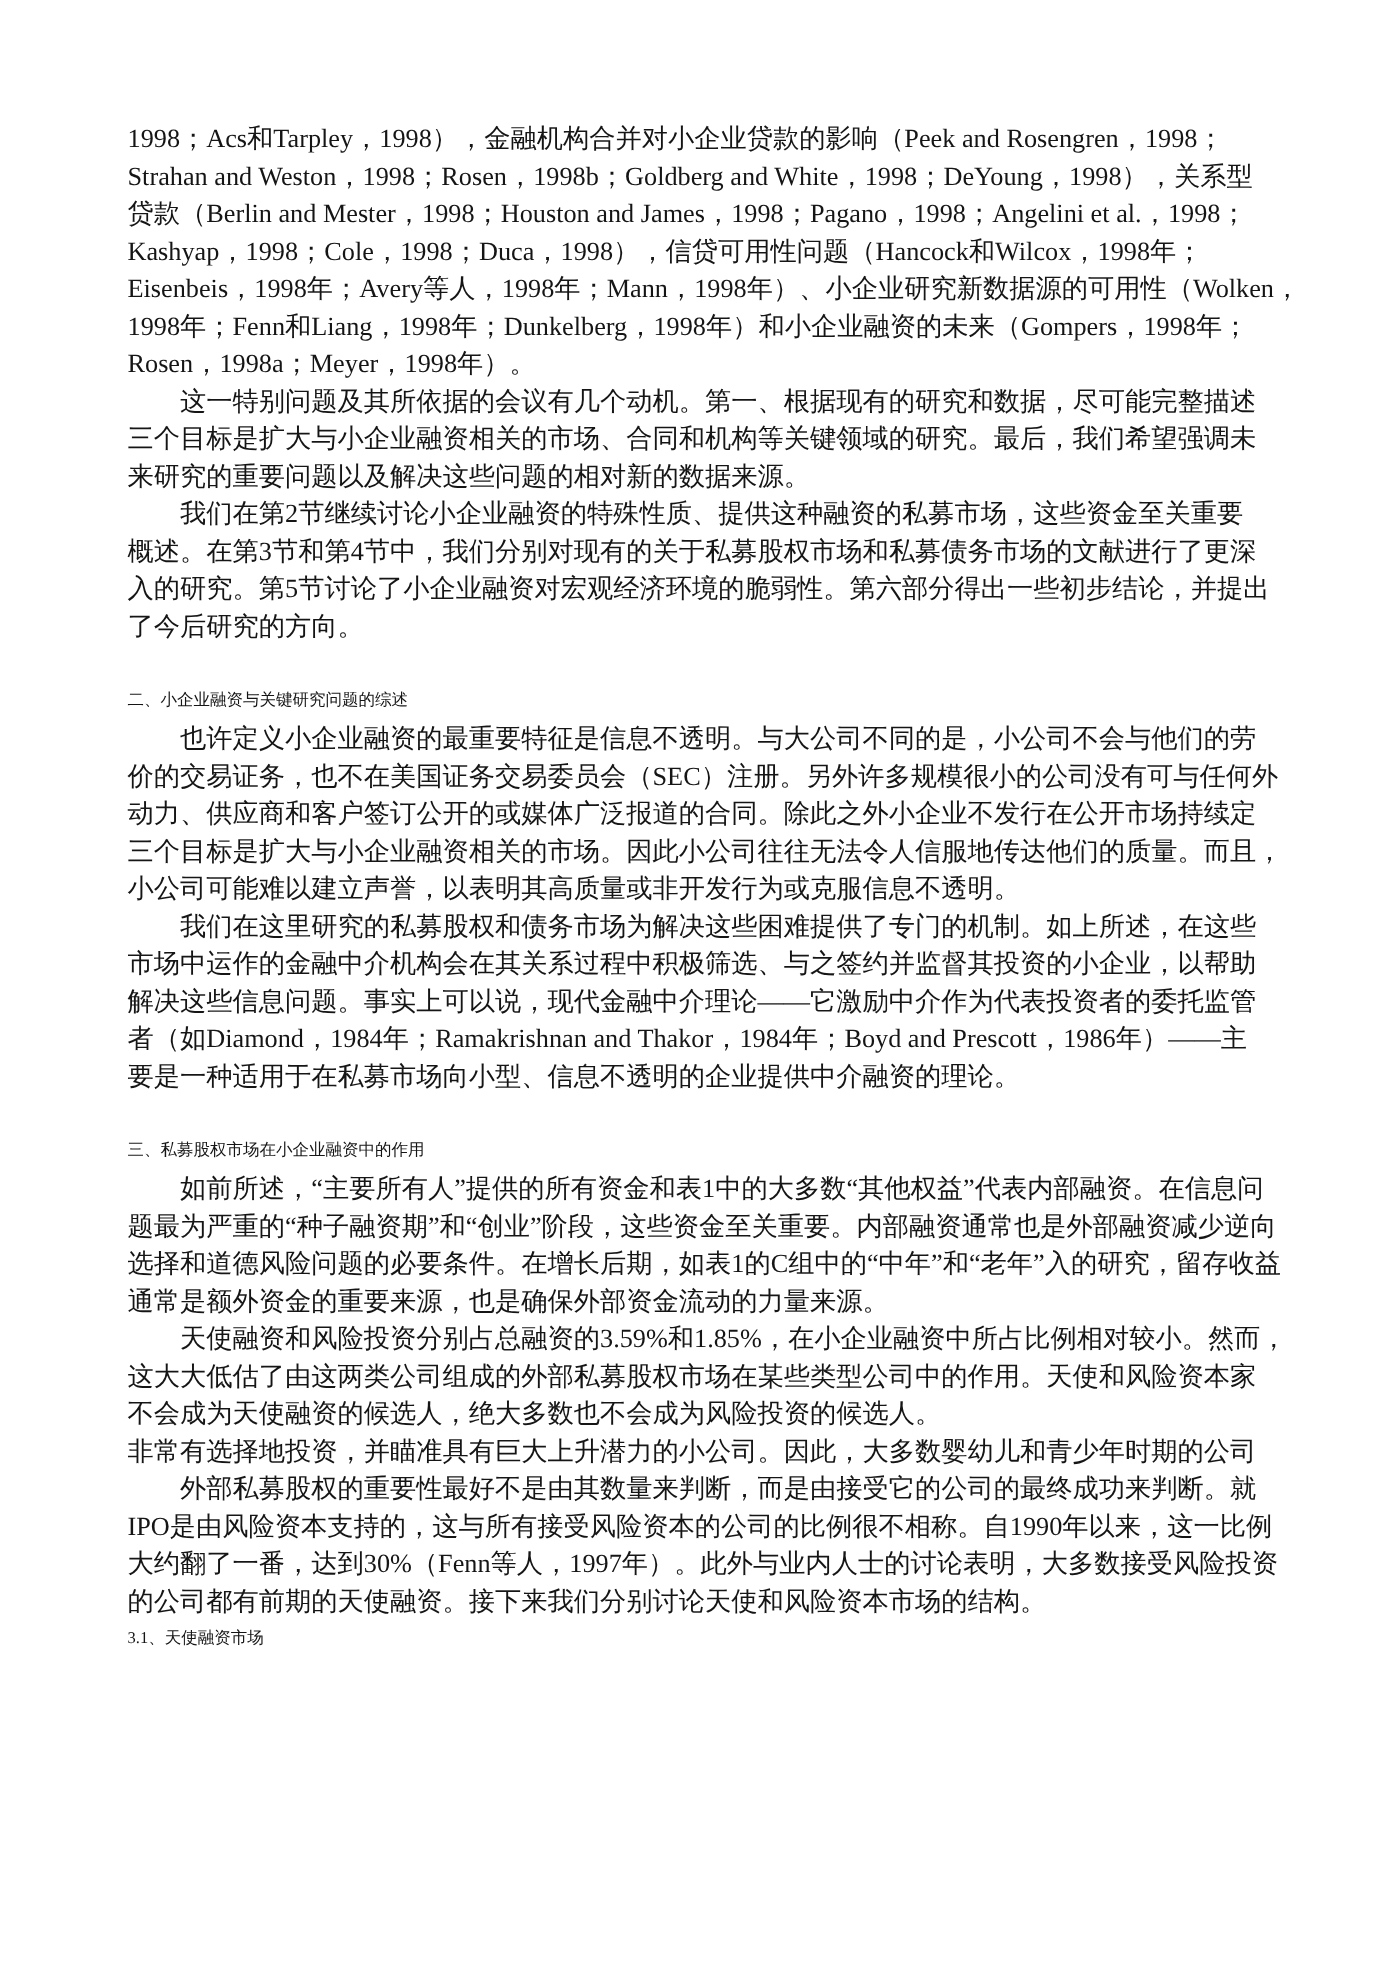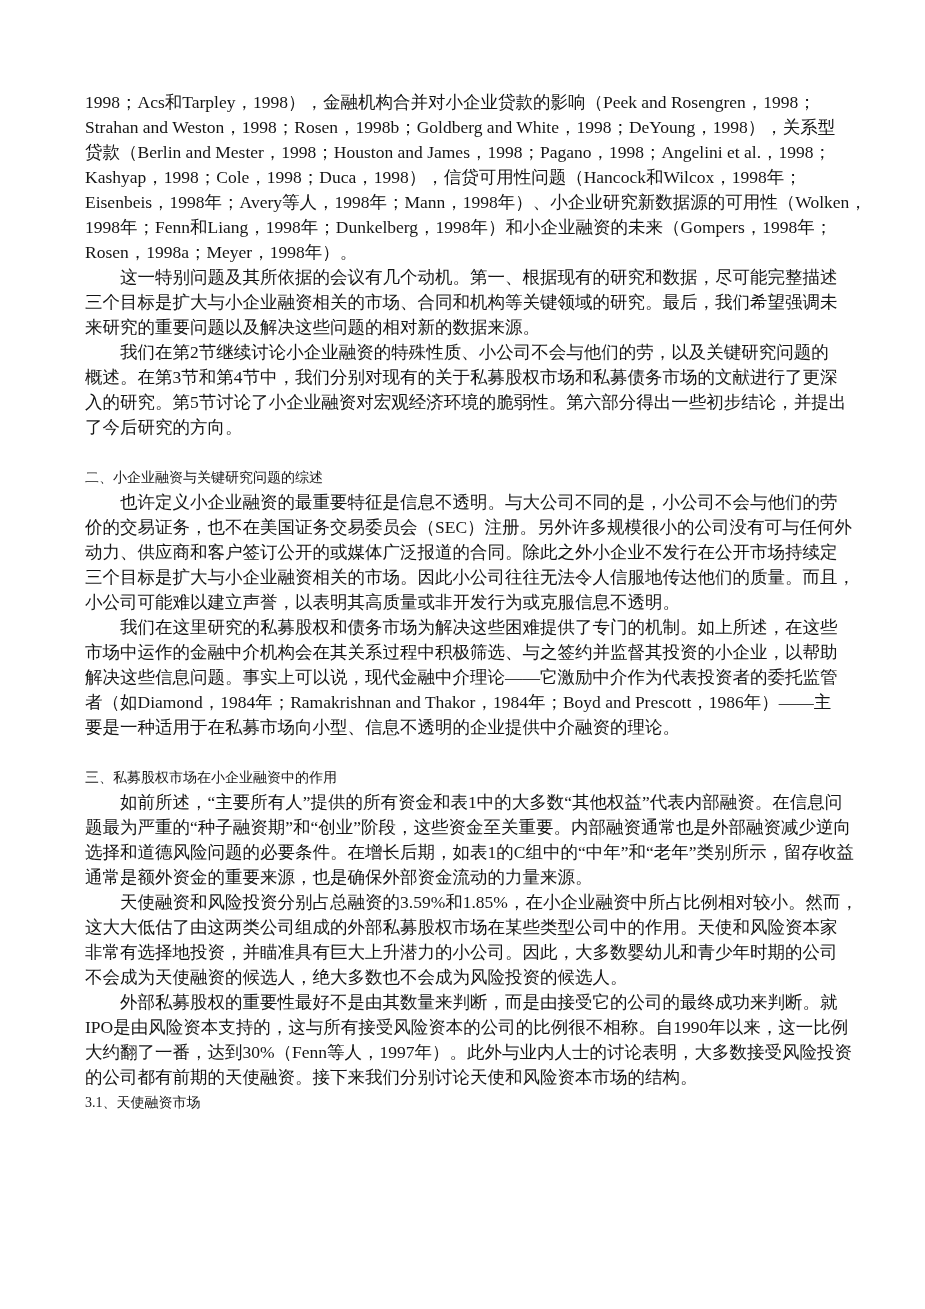--- a/index.html
+++ b/index.html
@@ -10,36 +10,36 @@
   body {
     width: 925px;
     height: 1309px;
     position: relative;
     font-family: "Liberation Serif", "DejaVu Serif", serif;
     color: #151515;
   }
   .page {
     position: absolute;
     left: 85px;
-    top: 90px;
+    top: 80px;
     width: 772px;
     font-family: Liberation Serif, serif;
   }
   .ln {
     font-size: 17.5px;
     line-height: 25px;
     height: 25px;
     white-space: nowrap;
     text-align: left;
   }
   
   .ind { padding-left: 35px; }
   
   .gap { margin-top: 25px; }
-  .heading { font-size: 14px; }
+  .heading { font-size: 11px; }
 </style>
 </head>
 <body>
 
 <div class="page">
 
   <div>
     <div class="ln">1998；Acs和Tarpley，1998），金融机构合并对小企业贷款的影响（Peek and Rosengren，1998；</div>
     <div class="ln">Strahan and Weston，1998；Rosen，1998b；Goldberg and White，1998；DeYoung，1998），关系型</div>
     <div class="ln">贷款（Berlin and Mester，1998；Houston and James，1998；Pagano，1998；Angelini et al.，1998；</div>
@@ -49,21 +49,21 @@
     <div class="ln">Rosen，1998a；Meyer，1998年）。</div>
   </div>
 
   <div>
     <div class="ln ind">这一特别问题及其所依据的会议有几个动机。第一、根据现有的研究和数据，尽可能完整描述</div>
     <div class="ln">三个目标是扩大与小企业融资相关的市场、合同和机构等关键领域的研究。最后，我们希望强调未</div>
     <div class="ln">来研究的重要问题以及解决这些问题的相对新的数据来源。</div>
   </div>
 
   <div>
-    <div class="ln ind">我们在第2节继续讨论小企业融资的特殊性质、小公司不会与他们的劳，以及关键研究问题的</div>
+    <div class="ln ind">我们在第2节继续讨论小企业融资的特殊性质、提供这种融资的私募市场，这些资金至关重要</div>
     <div class="ln">概述。在第3节和第4节中，我们分别对现有的关于私募股权市场和私募债务市场的文献进行了更深</div>
     <div class="ln">入的研究。第5节讨论了小企业融资对宏观经济环境的脆弱性。第六部分得出一些初步结论，并提出</div>
     <div class="ln">了今后研究的方向。</div>
   </div>
 
   <div class="ln heading gap">二、小企业融资与关键研究问题的综述</div>
 
   <div>
     <div class="ln ind">也许定义小企业融资的最重要特征是信息不透明。与大公司不同的是，小公司不会与他们的劳</div>
     <div class="ln">价的交易证务，也不在美国证务交易委员会（SEC）注册。另外许多规模很小的公司没有可与任何外</div>
@@ -78,29 +78,29 @@
     <div class="ln">解决这些信息问题。事实上可以说，现代金融中介理论——它激励中介作为代表投资者的委托监管</div>
     <div class="ln">者（如Diamond，1984年；Ramakrishnan and Thakor，1984年；Boyd and Prescott，1986年）——主</div>
     <div class="ln">要是一种适用于在私募市场向小型、信息不透明的企业提供中介融资的理论。</div>
   </div>
 
   <div class="ln heading gap">三、私募股权市场在小企业融资中的作用</div>
 
   <div>
     <div class="ln ind">如前所述，“主要所有人”提供的所有资金和表1中的大多数“其他权益”代表内部融资。在信息问</div>
     <div class="ln">题最为严重的“种子融资期”和“创业”阶段，这些资金至关重要。内部融资通常也是外部融资减少逆向</div>
-    <div class="ln">选择和道德风险问题的必要条件。在增长后期，如表1的C组中的“中年”和“老年”类别所示，留存收益</div>
+    <div class="ln">选择和道德风险问题的必要条件。在增长后期，如表1的C组中的“中年”和“老年”入的研究，留存收益</div>
     <div class="ln">通常是额外资金的重要来源，也是确保外部资金流动的力量来源。</div>
   </div>
 
   <div>
     <div class="ln ind">天使融资和风险投资分别占总融资的3.59%和1.85%，在小企业融资中所占比例相对较小。然而，</div>
     <div class="ln">这大大低估了由这两类公司组成的外部私募股权市场在某些类型公司中的作用。天使和风险资本家</div>
+    <div class="ln">不会成为天使融资的候选人，绝大多数也不会成为风险投资的候选人。</div>
     <div class="ln">非常有选择地投资，并瞄准具有巨大上升潜力的小公司。因此，大多数婴幼儿和青少年时期的公司</div>
-    <div class="ln">不会成为天使融资的候选人，绝大多数也不会成为风险投资的候选人。</div>
   </div>
 
   <div>
     <div class="ln ind">外部私募股权的重要性最好不是由其数量来判断，而是由接受它的公司的最终成功来判断。就</div>
     <div class="ln">IPO是由风险资本支持的，这与所有接受风险资本的公司的比例很不相称。自1990年以来，这一比例</div>
     <div class="ln">大约翻了一番，达到30%（Fenn等人，1997年）。此外与业内人士的讨论表明，大多数接受风险投资</div>
     <div class="ln">的公司都有前期的天使融资。接下来我们分别讨论天使和风险资本市场的结构。</div>
   </div>
 
   <div class="ln heading">3.1、天使融资市场</div>

